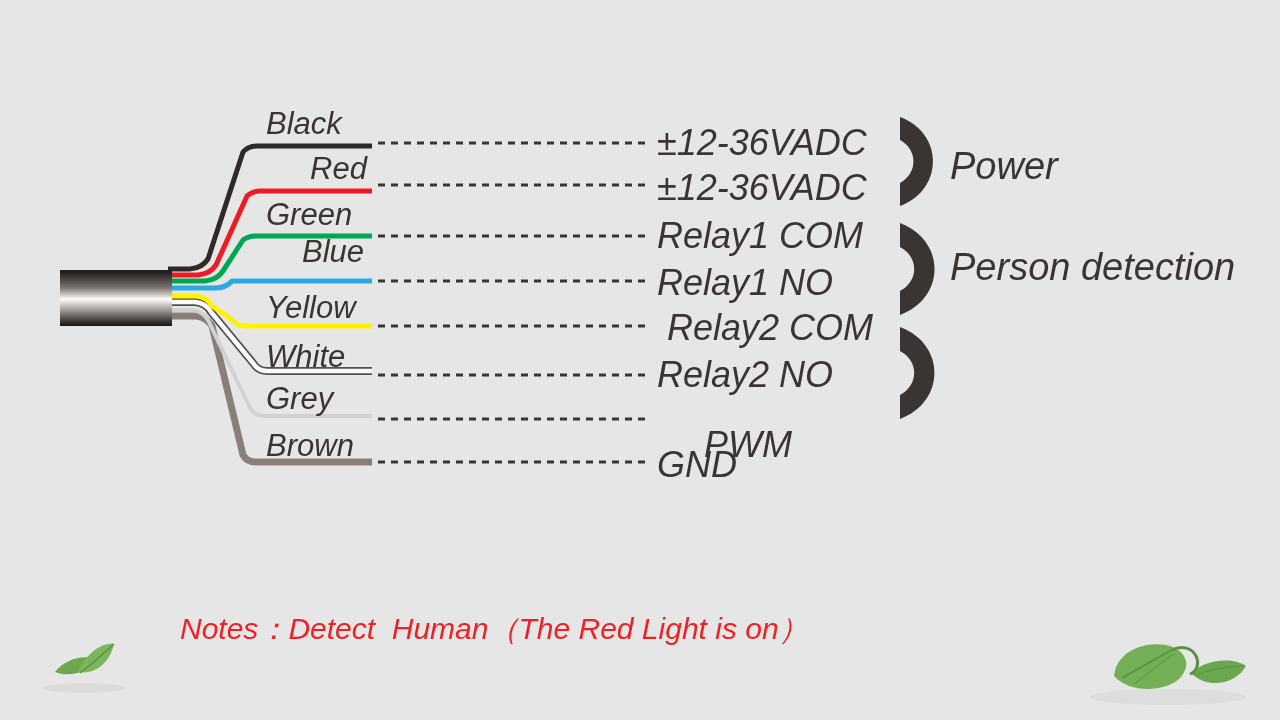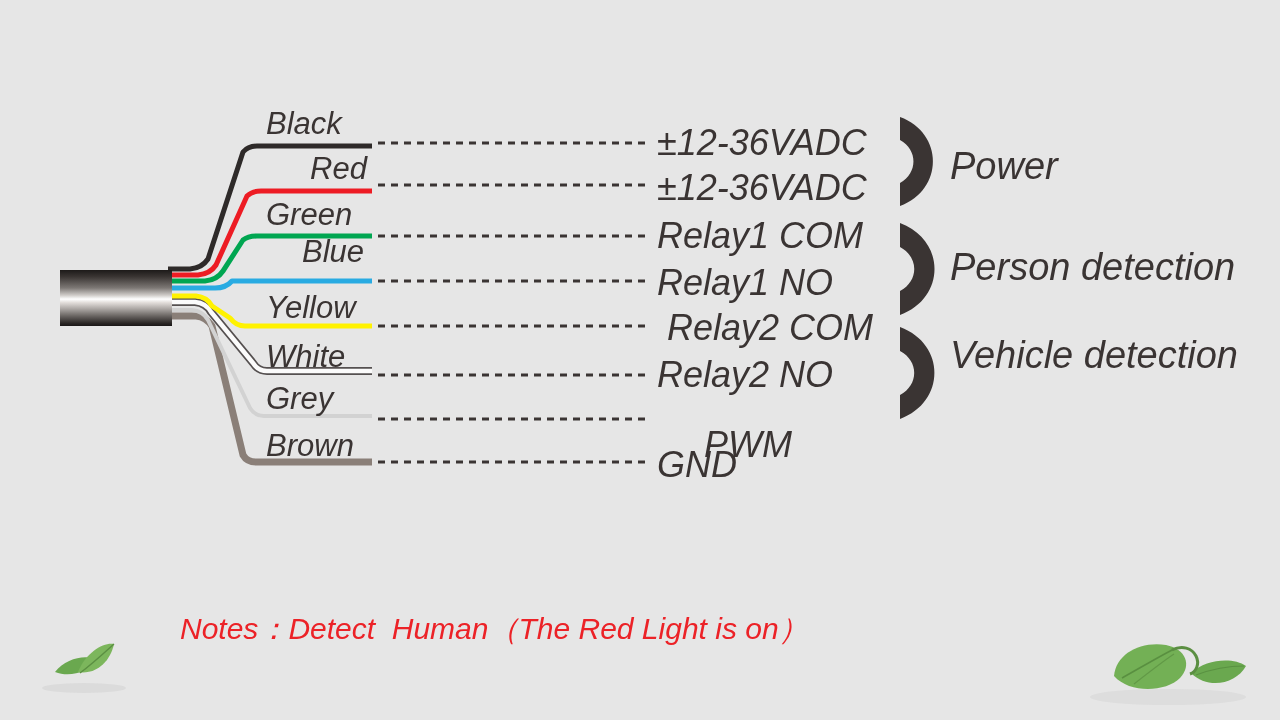--- a/index.html
+++ b/index.html
@@ -132,21 +132,20 @@
   <div class="fn-label" style="top:170px;">±12-36VADC</div>
   <div class="fn-label" style="top:218px;">Relay1  COM</div>
   <div class="fn-label" style="top:265px;">Relay1  NO</div>
   <div class="fn-label" style="top:310px;margin-left:10px;">Relay2  COM</div>
   <div class="fn-label" style="top:357px;">Relay2  NO</div>
   <div class="fn-label" style="top:427px;margin-left:47px;">PWM</div>
   <div class="fn-label" style="top:447px;">GND</div>
 
   <div class="group-label" style="left:950px;top:147px;">Power</div>
   <div class="group-label" style="left:950px;top:248px;">Person detection</div>
-  <div class="group-label" style="left:950px;top:336px;">Vehicle detection</div>
 
   <div id="notes">
     <span class="notes-line"><span id="notes-label">Notes：</span><span>Detect  Human（The Red Light is on）</span></span>
     
   </div>
 
   <svg class="layer" width="1280" height="720" viewBox="0 0 1280 720" aria-hidden="true">
 
     <g>
       <ellipse cx="84" cy="688" rx="42" ry="5" fill="#d8d8d8" opacity="0.85"></ellipse>

